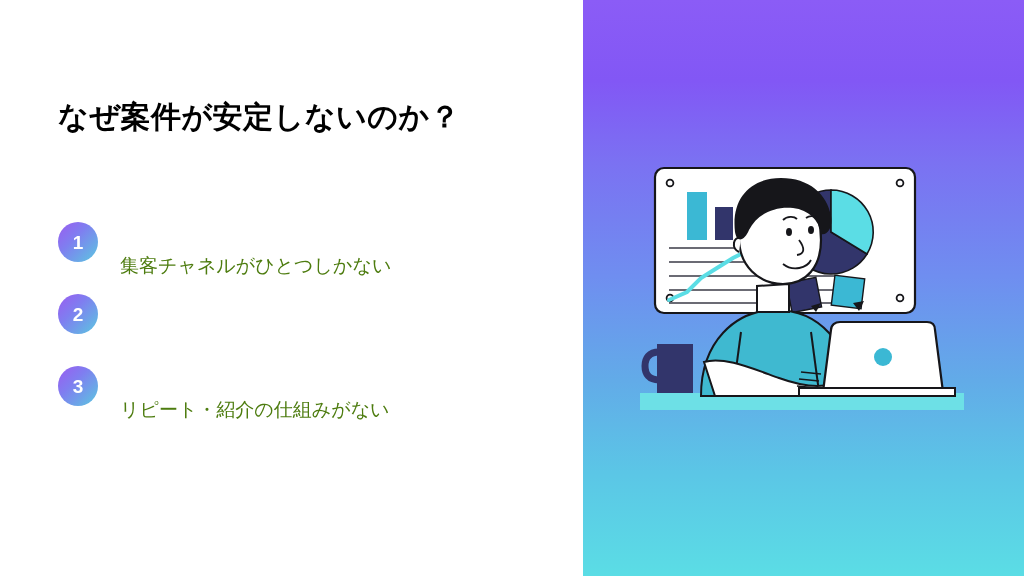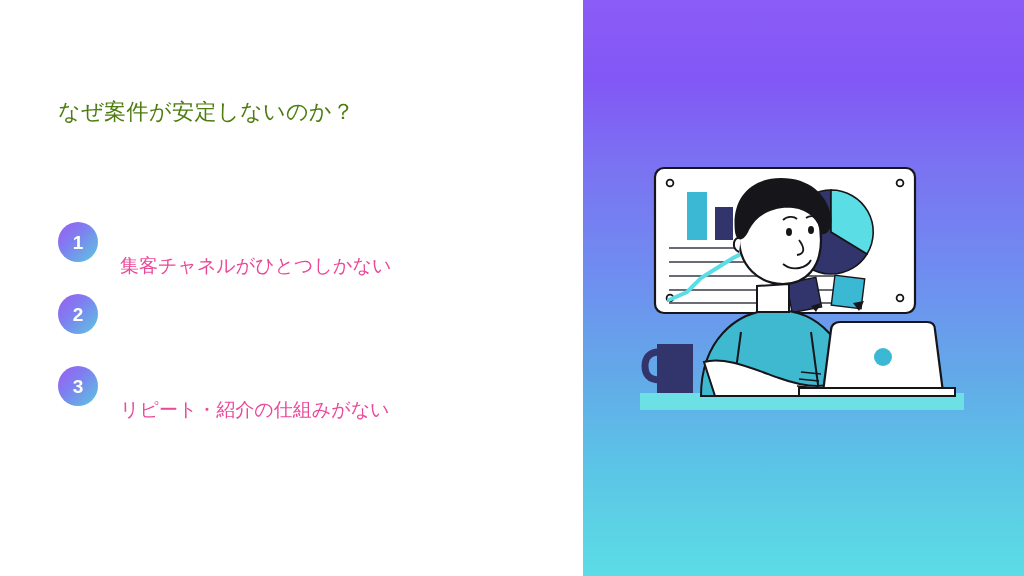--- a/index.html
+++ b/index.html
@@ -26,23 +26,23 @@
     height: 576px;
     background: #ffffff;
   }
   .title-block {
     position: absolute;
     left: 58px;
     top: 96px;
     width: 500px;
   }
   .title-line {
-    font-size: 22px;
-    font-weight: normal;
-    color: #4d7c0f;
+    font-size: 30px;
+    font-weight: bold;
+    color: #000000;
     line-height: 1.42;
     letter-spacing: 0.5px;
     white-space: nowrap;
   }
 
   .points {
     position: absolute;
     left: 58px;
     top: 218px;
     width: 510px;
@@ -63,21 +63,21 @@
     font-size: 19px;
     font-weight: bold;
     display: flex;
     align-items: center;
     justify-content: center;
     line-height: 1;
   }
   .point-text {
     margin-left: 22px;
     font-size: 19px;
-    color: #ec4899;
+    color: #4d7c0f;
     line-height: 1.3;
     white-space: nowrap;
     margin-top: 48px;
   }
 
   
   .right-panel {
     position: absolute;
     left: 583px;
     top: 0;

